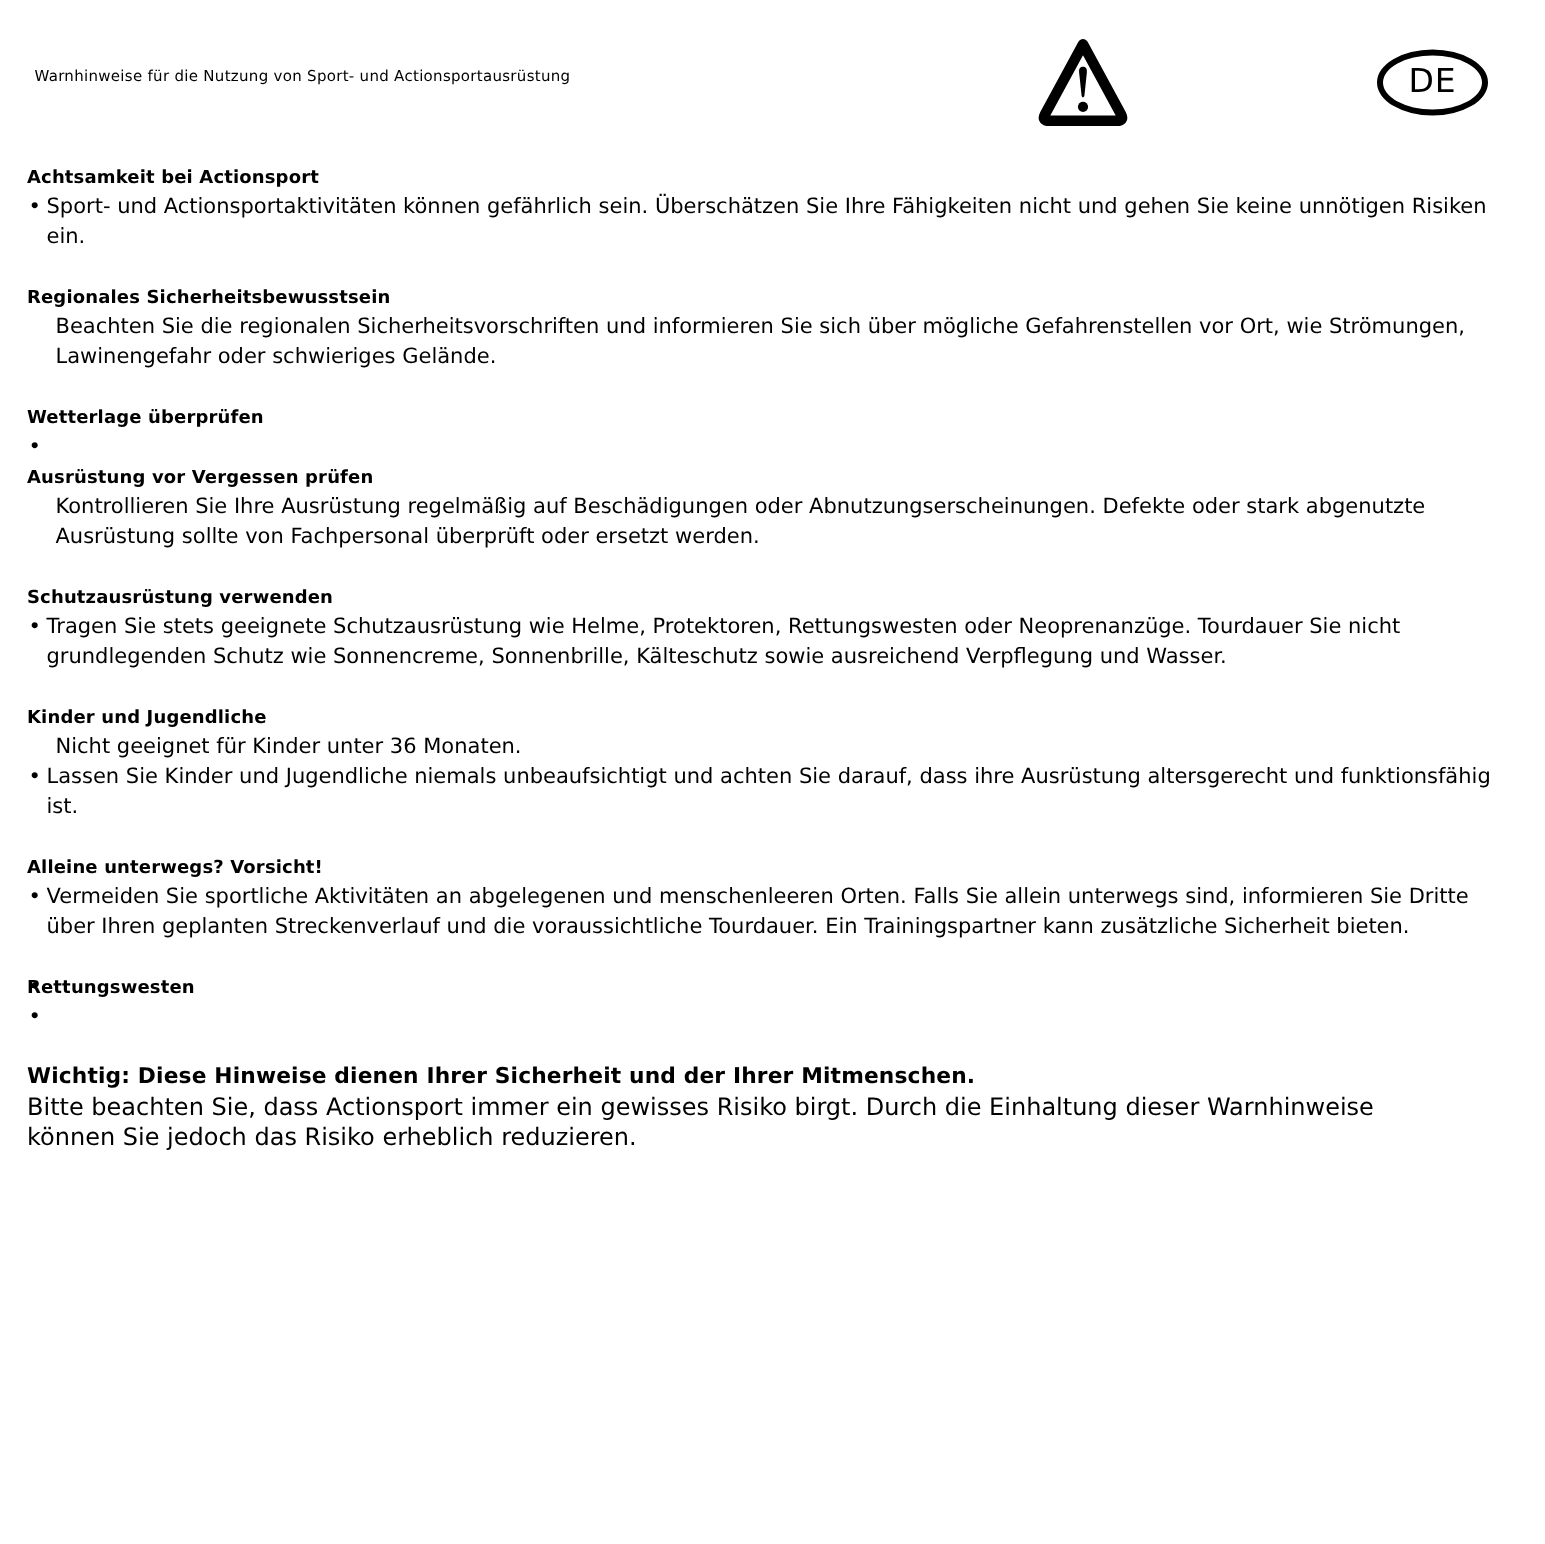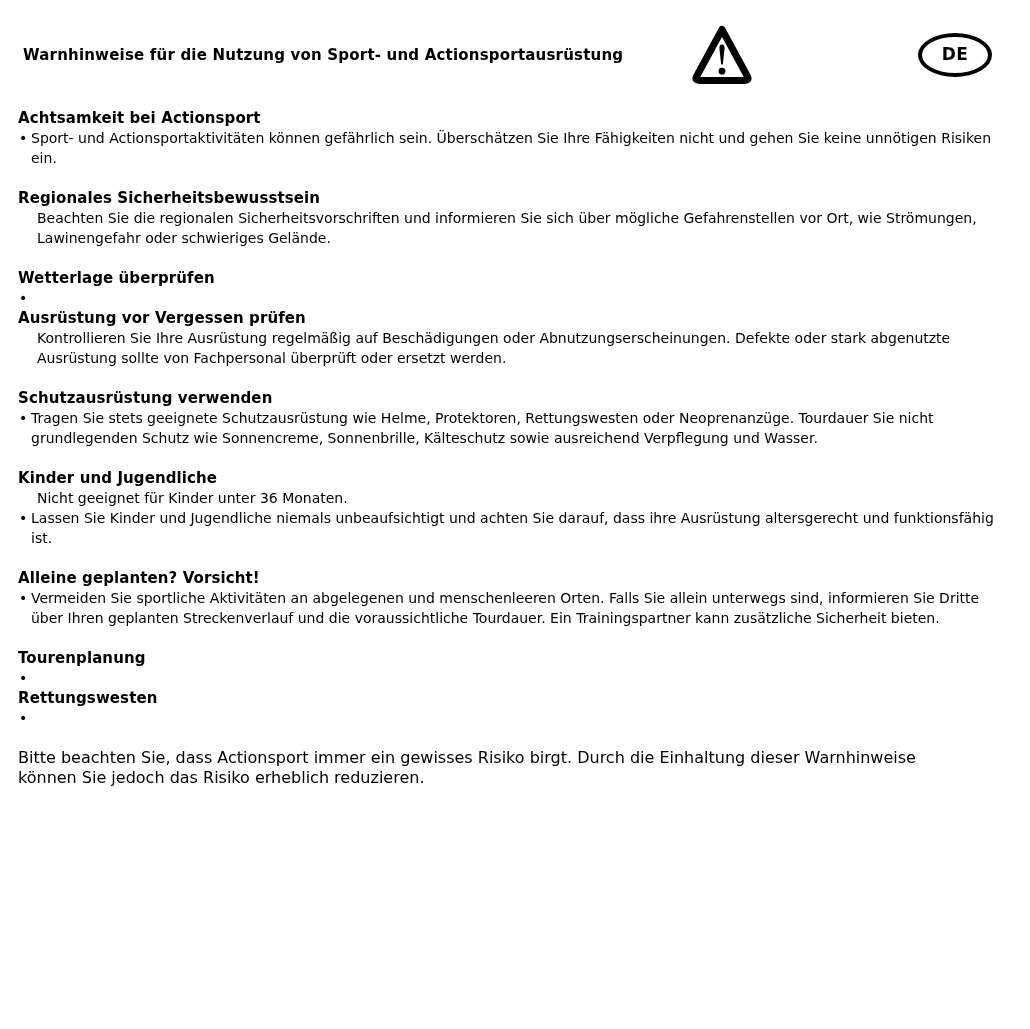--- a/index.html
+++ b/index.html
@@ -24,22 +24,22 @@
   .doc-header {
     position: relative;
     height: 66px;
     margin-bottom: 20px;
   }
   .doc-title {
     position: absolute;
     left: 5px;
     top: 24px;
     margin: 0;
-    font-size: 15px;
-    font-weight: bold;
+    font-size: 10px;
+    font-weight: normal;
     letter-spacing: 0.2px;
     white-space: nowrap;
   }
   .warning-triangle {
     position: absolute;
     left: 673px;
     top: 1px;
     width: 62px;
     height: 64px;
   }
@@ -49,33 +49,33 @@
     top: 11px;
     width: 66px;
     height: 36px;
     border: 4px solid #000000;
     border-radius: 50%;
     display: flex;
     align-items: center;
     justify-content: center;
   }
   .lang-badge span {
-    font-size: 17px;
-    font-weight: bold;
+    font-size: 22px;
+    font-weight: normal;
     letter-spacing: 0.5px;
     line-height: 1;
     padding-bottom: 1px;
   }
   
   .section {
     margin: 0 0 20px 0;
   }
   .section-heading {
     margin: 0;
-    font-size: 15px;
+    font-size: 12px;
     font-weight: bold;
     line-height: 20px;
     letter-spacing: 0.1px;
   }
   .item {
     position: relative;
     font-size: 14px;
     line-height: 20px;
   }
   .item.bulleted {
@@ -164,38 +164,38 @@
 
   <section class="section">
     <h2 class="section-heading">Kinder und Jugendliche</h2>
     <div class="section-items">
           <div class="item plain"><span>Nicht geeignet für Kinder unter 36 Monaten.</span></div>
           <div class="item bulleted"><span class="marker">•</span><span>Lassen Sie Kinder und Jugendliche niemals unbeaufsichtigt und achten Sie darauf, dass ihre Ausrüstung altersgerecht und funktionsfähig ist.</span></div>
         </div>
   </section>
 
   <section class="section">
-    <h2 class="section-heading">Alleine geplanten? Vorsicht!</h2>
+    <h2 class="section-heading">Alleine unterwegs? Vorsicht!</h2>
     <div class="section-items">
           <div class="item bulleted"><span class="marker">•</span><span>Vermeiden Sie sportliche Aktivitäten an abgelegenen und menschenleeren Orten. Falls Sie allein unterwegs sind, informieren Sie Dritte über Ihren geplanten Streckenverlauf und die voraussichtliche Tourdauer. Ein Trainingspartner kann zusätzliche Sicherheit bieten.</span></div>
         </div>
   </section>
 
   <section class="section">
-    <h2 class="section-heading">Tourenplanung</h2>
     <div class="section-items">
           <div class="item bulleted"><span class="marker">•</span></div>
         </div>
   </section>
 
   <section class="section">
     <h2 class="section-heading">Rettungswesten</h2>
     <div class="section-items">
           <div class="item bulleted"><span class="marker">•</span></div>
         </div>
   </section>
 </main>
 
   <footer class="doc-footer">
+    <p class="important">Wichtig: Diese Hinweise dienen Ihrer Sicherheit und der Ihrer Mitmenschen.</p>
     <p class="note">Bitte beachten Sie, dass Actionsport immer ein gewisses Risiko birgt. Durch die Einhaltung dieser Warnhinweise können Sie jedoch das Risiko erheblich reduzieren.</p>
   </footer>
 
 </div>
 
 </body></html>

